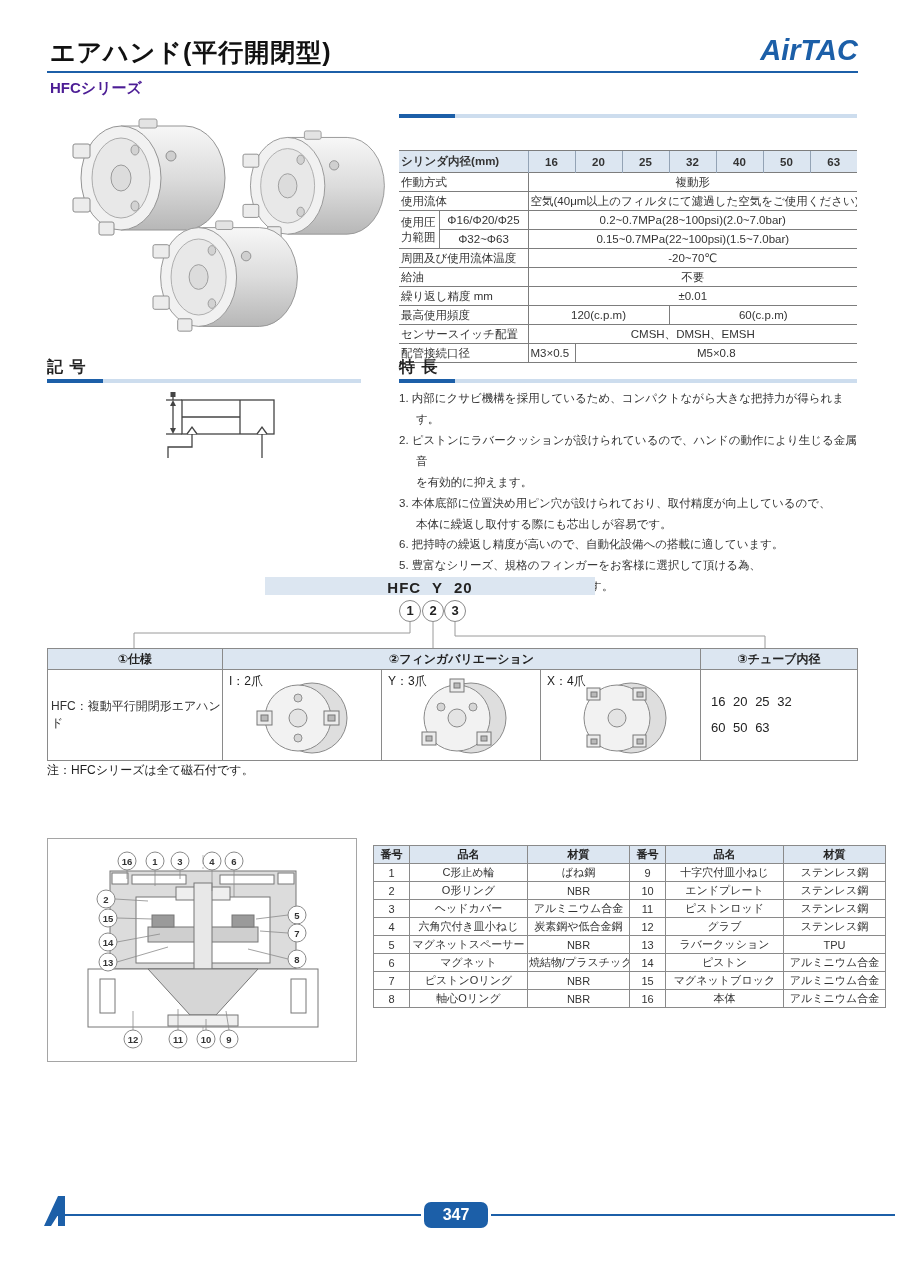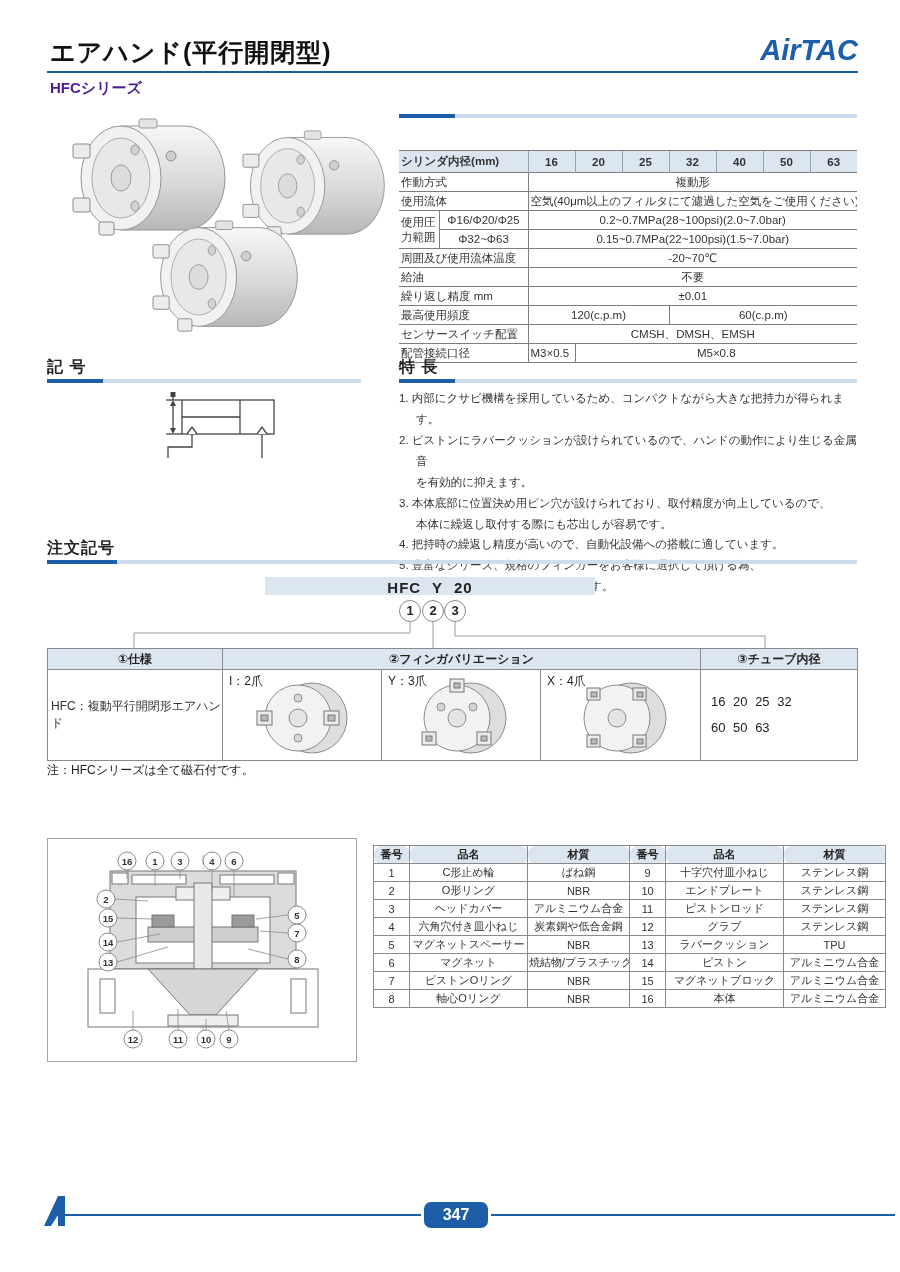--- a/index.html
+++ b/index.html
@@ -50,21 +50,21 @@
   .finger-label{position:absolute;top:3px;left:6px;font-size:12px;color:#222;}
   .order .fcell svg{display:block;margin:6px auto 0;}
   .tube{padding-left:9px;font-size:13px;line-height:26px;word-spacing:4px;color:#222;}
   .order-note{position:absolute;left:47px;top:762px;font-size:12px;color:#222;}
 
   
   .diagram-box{position:absolute;left:47px;top:838px;width:308px;height:222px;border:1px solid #a5a5a5;background:#fff;}
   table.parts{position:absolute;left:373px;top:845px;width:512px;border-collapse:collapse;table-layout:fixed;font-size:11px;}
   .parts th,.parts td{border:1px solid #8a8a8a;height:17px;text-align:center;padding:0 1px;font-weight:normal;
                       overflow:hidden;white-space:nowrap;}
-  .parts th{background:#dce6f1;font-weight:bold;color:#222;border-radius:8px;}
+  .parts th{background:#dce6f1;font-weight:bold;color:#222;}
 
   
   .foot-rule{position:absolute;left:55px;top:1214px;width:840px;height:2px;background:#1c5fa8;}
   .foot-mark{position:absolute;left:42px;top:1194px;}
   .page-badge{position:absolute;left:424px;top:1202px;width:64px;height:26px;background:#1c5fa8;border-radius:7px;
               box-shadow:0 0 0 3px #fff;color:#fff;font-size:16px;font-weight:bold;text-align:center;line-height:26px;}
 
   svg text{font-family:"Liberation Sans","DejaVu Sans",sans-serif;}
 </style>
 </head>
@@ -202,29 +202,25 @@
   <div class="sec" style="left:399px;top:357px;width:458px;">
     <div class="sec-head">特 長</div>
     <div class="sec-rule" style="--dk:56px"></div>
   </div>
   <div class="features">
     <div class="feat">1. 内部にクサビ機構を採用しているため、コンパクトながら大きな把持力が得られます。</div>
     <div class="feat">2. ピストンにラバークッションが設けられているので、ハンドの動作により生じる金属音
 を有効的に抑えます。</div>
     <div class="feat">3. 本体底部に位置決め用ピン穴が設けられており、取付精度が向上しているので、
 本体に繰返し取付する際にも芯出しが容易です。</div>
-    <div class="feat">4. 把持時の繰返し精度が高いので、自動化設備への搭載に適しています。</div>
+    <div class="feat">6. 把持時の繰返し精度が高いので、自動化設備への搭載に適しています。</div>
     <div class="feat">5. 豊富なシリーズ、規格のフィンガーをお客様に選択して頂ける為、
 多様なワークの把持に対応可能です。</div>
   </div>
 
-  <div class="sec" style="left:47px;top:538px;width:810px;">
-    <div class="sec-head">注文記号</div>
-    <div class="sec-rule" style="--dk:70px"></div>
-  </div>
   <div class="code-box">HFC Y 20</div>
   <div class="marker" style="left:399px;">1</div>
   <div class="marker" style="left:422px;">2</div>
   <div class="marker" style="left:444px;">3</div>
   <svg class="connector" viewBox="0 0 810 60">
     <g fill="none" stroke="#9a9a9a" stroke-width="1">
       <polyline points="363,26 363,37 87,37 87,52"></polyline>
       <polyline points="386,26 386,52"></polyline>
       <polyline points="408,26 408,40 718,40 718,52"></polyline>
     </g>

